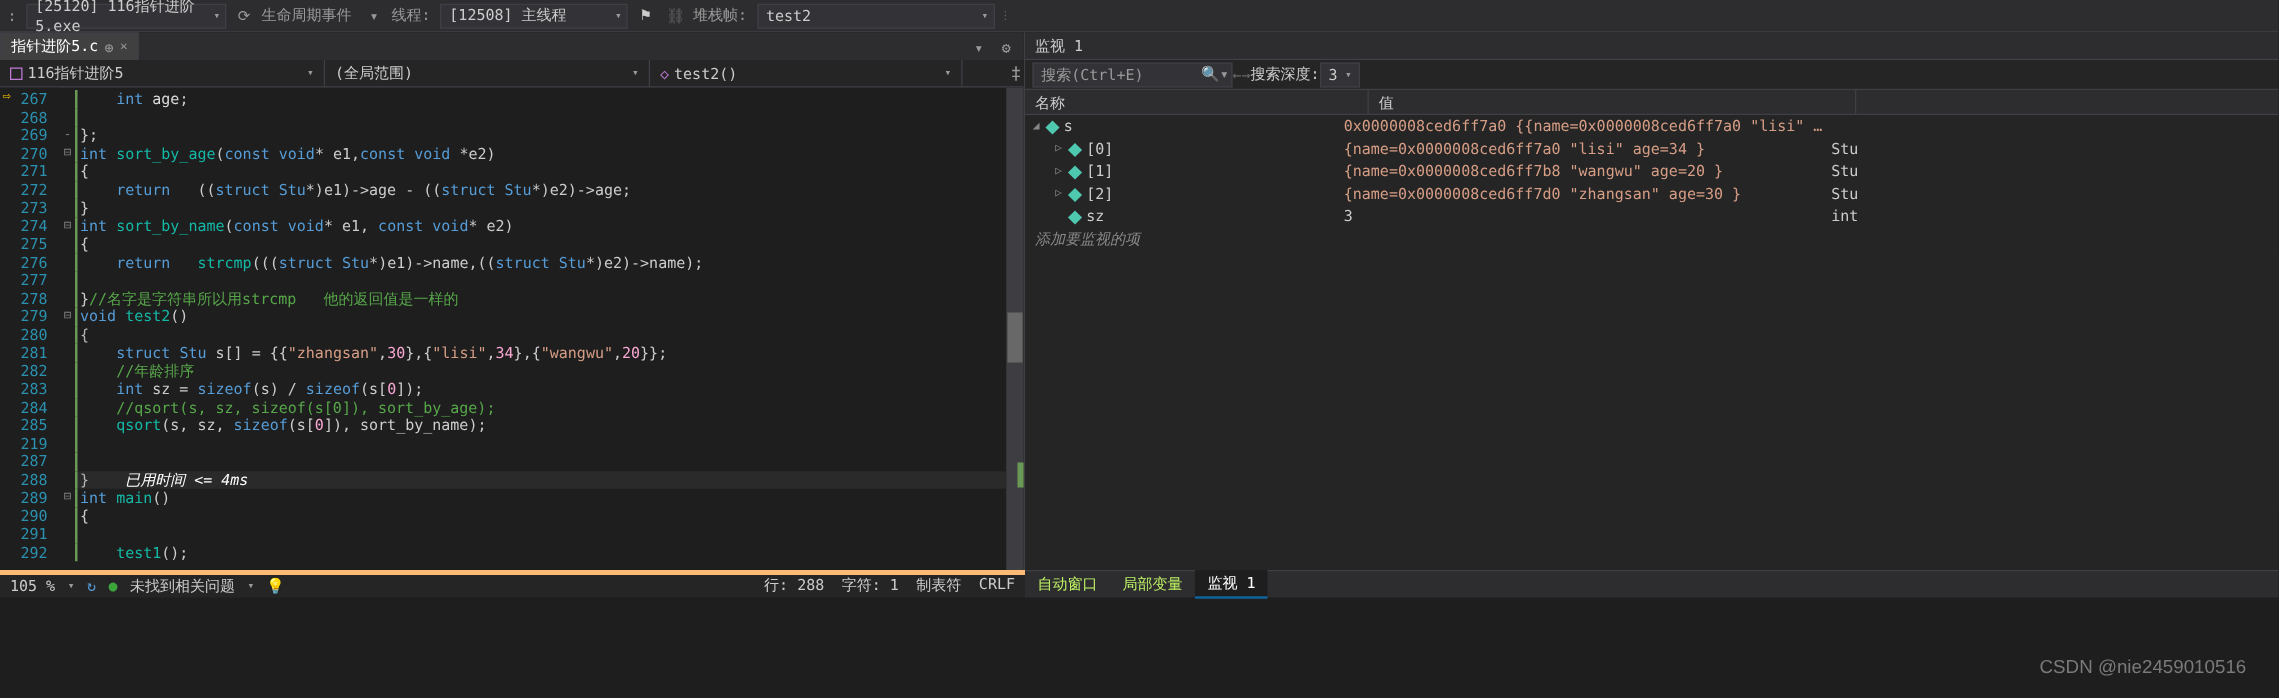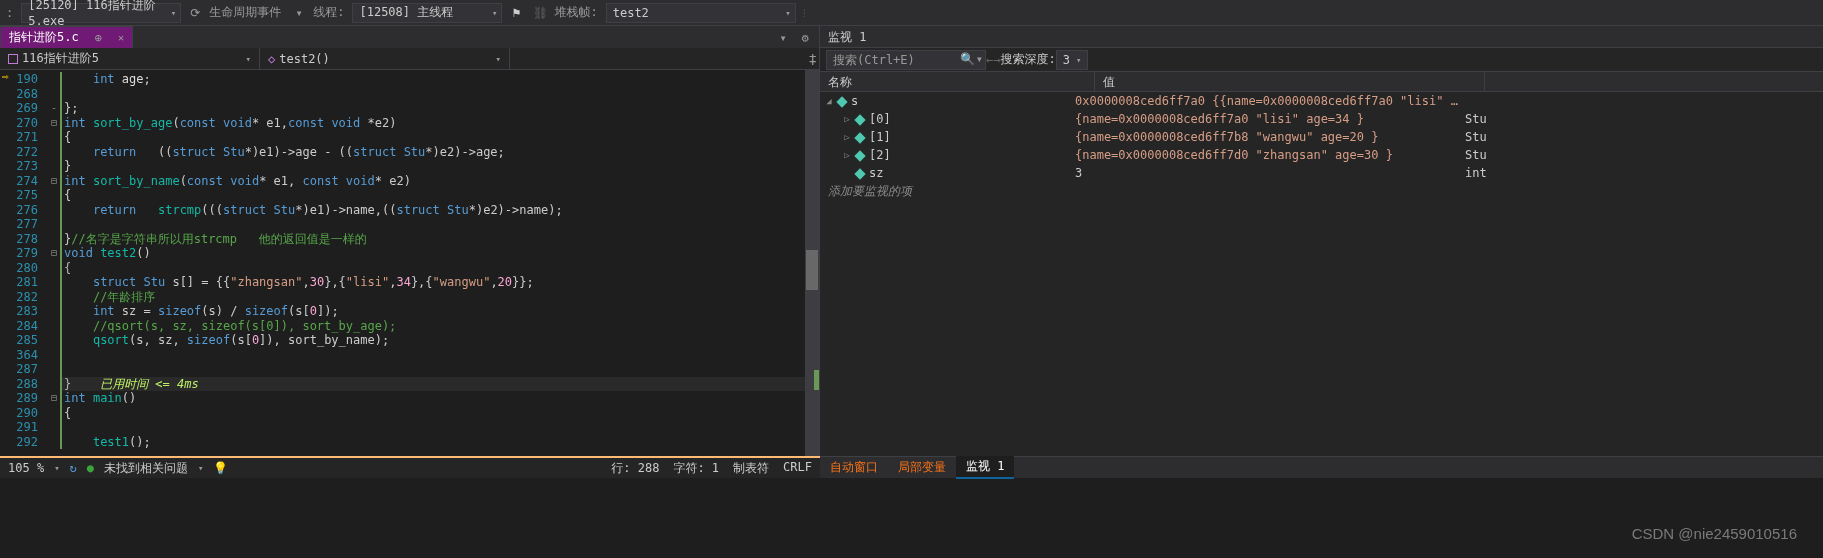--- a/index.html
+++ b/index.html
@@ -5,21 +5,21 @@
 *{margin:0;padding:0;box-sizing:border-box;font-family:Consolas,'Microsoft YaHei',monospace;font-size:12px}
 body{background:#1e1e1e;color:#ccc;width:1823px;height:558px;overflow:hidden;position:relative}
 .toolbar{height:26px;background:#2d2d30;display:flex;align-items:center;gap:4px;padding:0 6px;border-bottom:1px solid #3f3f46}
 .tb-label{color:#999;margin-right:4px}
 .tb-dropdown{background:#333337;border:1px solid #3f3f46;color:#ccc;padding:1px 18px 1px 6px;height:20px;display:flex;align-items:center;position:relative;min-width:90px}
 .tb-dropdown::after{content:'▾';position:absolute;right:4px;color:#999;font-size:9px}
 .tb-btn{width:20px;height:20px;display:flex;align-items:center;justify-content:center;color:#999}
 .main-row{display:flex;height:430px}
 .editor-pane{width:820px;background:#1e1e1e;display:flex;flex-direction:column;border-right:1px solid #3f3f46}
 .tab-bar{height:22px;background:#2d2d30;display:flex;align-items:flex-end}
-.tab{background:#701a75;border:1px solid #3f3f46;border-bottom:none;padding:2px 8px;display:flex;align-items:center;gap:16px;color:#fff;height:22px}
+.tab{background:#404040;border:1px solid #3f3f46;border-bottom:none;padding:2px 8px;display:flex;align-items:center;gap:5px;color:#fff;height:22px}
 .tab-close{color:#999;cursor:pointer;font-size:10px}
 .tab-right{margin-left:auto;display:flex;gap:2px;padding-right:4px}
 .nav-bar{height:22px;background:#252526;display:flex;border-bottom:1px solid #3f3f46}
 .nav-cell{padding:0 8px;display:flex;align-items:center;gap:4px;border-right:1px solid #3f3f46;height:100%}
 .nav-icon{width:10px;height:10px;border:1px solid #c17ad6;display:inline-block}
 .nav-drop::after{content:'▾';margin-left:auto;color:#999;font-size:9px}
 .nav-cell:last-child{margin-left:auto;border-right:none;padding-right:2px}
 .nav-plus{color:#999;font-size:14px}
 .code-area{flex:1;display:flex;overflow:hidden;position:relative}
 .gutter{width:48px;text-align:right;padding-right:10px;color:#2b91af;background:#1e1e1e;line-height:14.5px;padding-top:2px}
@@ -32,24 +32,24 @@
 .hl-line{background:#2a2a2b}
 .break-arrow{position:absolute;left:-58px;top:0;color:#ffcc00;font-size:11px}
 .kw{color:#569cd6}
 .ty{color:#569cd6}
 .fn{color:#14b8a6}
 .str{color:#d69d85}
 .num{color:#f9a8d4}
 .cmt{color:#57a64a}
 .op{color:#b4b4b4}
 .id{color:#dcdcdc}
-.annot{color:#bef264;font-style:italic}
+.annot{color:#ffffff;font-style:italic}
 .vscroll{width:14px;background:#3e3e42}
 .vthumb{background:#686868;width:12px;margin:1px;height:40px;margin-top:180px}
-.status-bar{height:22px;background:#007acc0a;border-top:2px solid #fdba74;display:flex;align-items:center;padding:0 8px;gap:6px;background:#252526}
+.status-bar{height:22px;background:#007acc0a;border-top:4px solid #fdba74;display:flex;padding:0 8px;gap:6px;background:#252526}
 .sb-left{display:flex;align-items:center;gap:10px}
 .sb-zoom{color:#ccc}
 .sb-arrow{color:#999;font-size:9px}
 .sb-ok{color:#3ba53b}
 .sb-right{margin-left:auto;display:flex;gap:14px}
 .watch-pane{flex:1;background:#252526;display:flex;flex-direction:column}
 .watch-title{height:22px;padding:3px 8px;background:#2d2d30;border-bottom:1px solid #3f3f46;color:#ccc}
 .watch-toolbar{height:24px;display:flex;align-items:center;gap:0;padding:0 6px;border-bottom:1px solid #3f3f46}
 .search-box{background:#333337;border:1px solid #3f3f46;padding:1px 20px 1px 6px;height:20px;position:relative;width:160px;color:#999}
 .search-ico{position:absolute;right:2px;top:1px;color:#999}
@@ -62,21 +62,21 @@
 .watch-rows{flex:1}
 .watch-row{height:18px;display:flex;align-items:center}
 .wr-name{width:255px;display:flex;align-items:center;gap:3px;padding-left:4px}
 .wr-val{width:390px;color:#d69d85;overflow:hidden;text-overflow:ellipsis;white-space:nowrap}
 .wr-type{flex:1;color:#ccc}
 .expander{color:#888;font-size:9px;width:10px;display:inline-block;text-align:center}
 .cube{width:11px;height:11px;display:inline-block;position:relative}
 .cube::before{content:'';position:absolute;width:8px;height:8px;background:#4ec9b0;left:1px;top:2px;transform:rotate(45deg)}
 .placeholder-row{color:#888;font-style:italic;padding-left:8px;height:18px;display:flex;align-items:center}
 .watch-tabs{height:22px;border-top:1px solid #3f3f46;display:flex;align-items:center;background:#2d2d30}
-.wt-tab{padding:2px 10px;color:#f97316}
+.wt-tab{padding:2px 10px;color:#bef264}
 .wt-active{color:#fff;border-bottom:2px solid #0e639c;background:#1e1e1e}
 .watermark{position:absolute;right:26px;bottom:16px;color:#7a7a7a;font-size:15px;font-family:Arial}
 .flag-ico{color:#ccc;font-size:13px}
 .green-bar{position:absolute;right:0;top:0;width:5px;height:100%;background:transparent}
 .green-seg{position:absolute;right:0;width:5px;background:#6a9955}
 </style>
 </head>
 <body>
 
 <div class="toolbar">
@@ -112,50 +112,53 @@
       <div class="tab-right">
         <div class="tb-btn">▾</div>
         <div class="tb-btn">⚙</div>
       </div>
     </div>
     <div class="nav-bar">
       <div class="nav-cell nav-drop" style="width:260px">
         <span class="nav-icon"></span>
         <span>116指针进阶5</span>
       </div>
+      <div class="nav-cell nav-drop" style="width:260px">
+        <span>(全局范围)</span>
+      </div>
       <div class="nav-cell nav-drop" style="width:250px">
         <span style="color:#c17ad6">◇</span>
         <span>test2()</span>
       </div>
       <div class="nav-cell">
           <span class="nav-plus">‡</span>
         </div>
     </div>
     <div class="code-area">
       <div class="gutter" id="gutter">
-          <div>190</div>
+          <div>267</div>
           <div>268</div>
           <div>269</div>
           <div>270</div>
           <div>271</div>
           <div>272</div>
           <div>273</div>
           <div>274</div>
           <div>275</div>
           <div>276</div>
           <div>277</div>
           <div>278</div>
           <div>279</div>
           <div>280</div>
           <div>281</div>
           <div>282</div>
           <div>283</div>
           <div>284</div>
           <div>285</div>
-          <div>364</div>
+          <div>219</div>
           <div>287</div>
           <div>288</div>
           <div>289</div>
           <div>290</div>
           <div>291</div>
           <div>292</div>
         </div>
       <div class="fold-col" id="foldcol">
           <div></div>
           <div></div>

